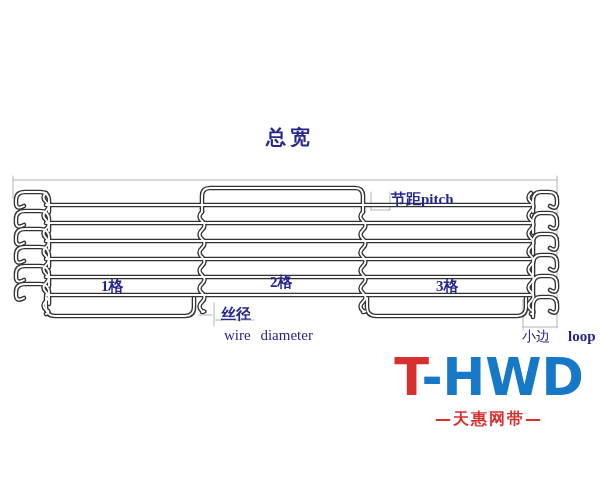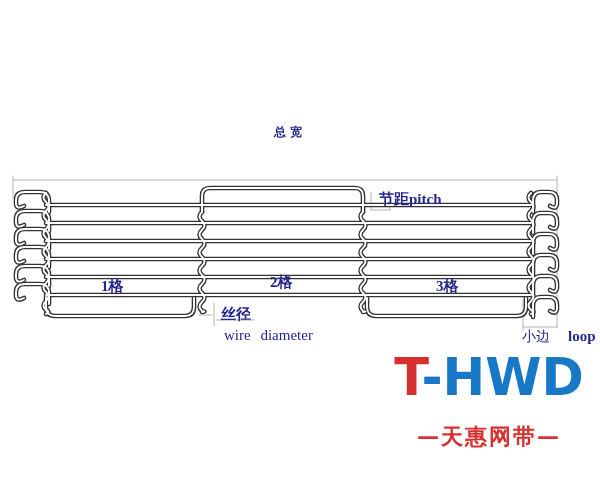--- a/index.html
+++ b/index.html
@@ -4,37 +4,37 @@
 <style>
   html,body{margin:0;padding:0;}
   body{
     width:600px;height:480px;background:#ffffff;position:relative;overflow:hidden;
     font-family:"Liberation Serif","DejaVu Serif",serif;
   }
   .stage{position:absolute;left:0;top:0;width:600px;height:480px;}
   svg{position:absolute;left:0;top:0;}
   .lbl{position:absolute;color:#26268f;white-space:nowrap;}
   .title-box{left:190px;top:124px;width:200px;text-align:center;}
-  .title-zh{font-size:12px;font-weight:bold;letter-spacing:4px;}
+  .title-zh{font-size:20px;font-weight:bold;letter-spacing:4px;}
   .title-en{font-size:15px;word-spacing:7px;margin-top:2px;}
-  .pitch{left:379px;top:190px;font-size:15px;font-weight:bold;}
+  .pitch{left:391px;top:190px;font-size:15px;font-weight:bold;}
   .sec{font-size:15px;font-weight:bold;}
   .sec1{left:101px;top:277px;}
   .sec2{left:270px;top:273px;}
   .sec3{left:436px;top:277px;}
   .wd-zh{left:221px;top:305px;font-size:15px;font-weight:bold;}
   .wd-en{left:224px;top:327px;font-size:15px;word-spacing:6px;}
   .loop-zh{left:522px;top:328px;font-size:14px;font-weight:normal;}
   .loop-en{left:568px;top:328px;font-size:15px;font-weight:bold;}
   .logo{position:absolute;left:391px;top:352px;width:196px;text-align:center;
         font-family:"DejaVu Sans","Liberation Sans",sans-serif;}
   .logo-main{font-size:51px;font-weight:800;line-height:1.0;letter-spacing:0px;}
   .logo-main .red{color:#d8302f;}
   .logo-main .blue{color:#1778c8;}
-  .logo-tag{font-size:22px;font-weight:bold;color:#d8302f;letter-spacing:2px;margin-top:19px;}
+  .logo-tag{font-size:16px;font-weight:bold;color:#d8302f;letter-spacing:2px;margin-top:6px;}
 </style>
 </head>
 <body>
 
 <div class="stage">
 
   <svg id="belt-svg" width="600" height="480" viewBox="0 0 600 480">
       <path d="M 13 180 L 557 180" fill="none" stroke="#b4b4b4" stroke-width="1" stroke-linecap="round"></path>
       <path d="M 13 176 L 13 198" fill="none" stroke="#b4b4b4" stroke-width="1" stroke-linecap="round"></path>
       <path d="M 557 176 L 557 328" fill="none" stroke="#b4b4b4" stroke-width="1" stroke-linecap="round"></path>

